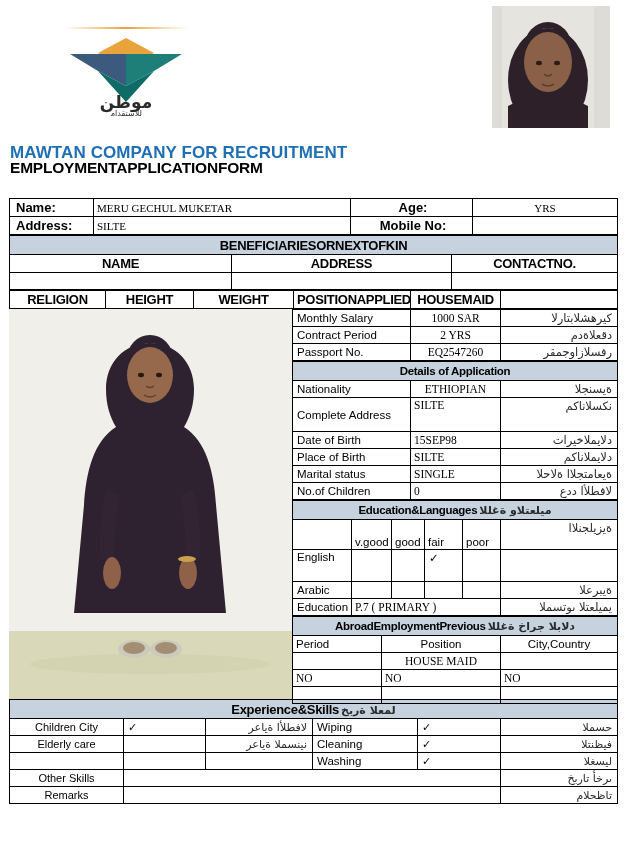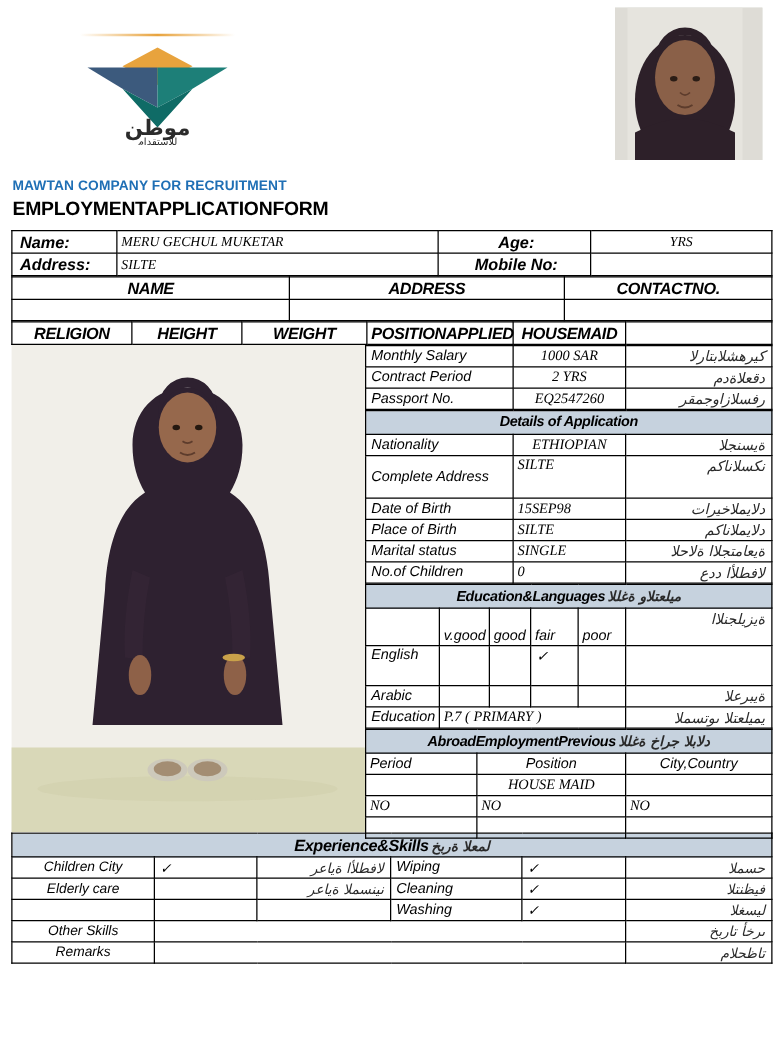--- a/index.html
+++ b/index.html
@@ -3,26 +3,26 @@
 <meta charset="utf-8">
 <style>
   html,body{margin:0;padding:0;background:#fff;}
   body{width:626px;height:841px;font-family:"Liberation Sans",sans-serif;color:#000;overflow:hidden;position:relative;}
 
   
   .header{position:relative;height:180px;padding-left:32px;}
   .logo{position:absolute;left:62px;top:24px;width:128px;height:92px;}
   .logo svg{display:block;}
   .photo-head{position:absolute;left:492px;top:6px;width:118px;height:122px;overflow:hidden;background:#d9d9d4;}
-  .company-line{position:absolute;left:10px;top:143px;font-size:11px;font-weight:bold;color:#1f6fb5;letter-spacing:.1px;}
+  .company-line{position:absolute;left:10px;top:143px;font-size:17px;font-weight:bold;color:#1f6fb5;letter-spacing:.1px;}
   .form-title{position:absolute;left:10px;top:159px;font-size:15.5px;font-weight:bold;color:#000;letter-spacing:-.2px;}
 
   
   table{border-collapse:collapse;table-layout:fixed;}
-  .sheet{position:absolute;left:9px;top:184px;width:608px;font-style:italic;}
+  .sheet{position:absolute;left:9px;top:198px;width:608px;}
   td{border:1px solid #000;font-size:11px;padding:1px 3px;vertical-align:middle;height:17px;box-sizing:border-box;}
   .band{background:#c6d2de;text-align:center;font-weight:bold;font-size:13px;letter-spacing:-.3px;height:19px;}
   .ctr{text-align:center;}
   .lbl{font-weight:bold;font-size:13px;padding-left:6px;}
   .serif{font-family:"Liberation Serif",serif;font-size:11px;}
   .hdr{font-weight:bold;font-size:13px;text-align:center;letter-spacing:-.3px;}
   .ar{direction:rtl;text-align:right;font-size:11px;padding-right:5px;color:#2a2a2a;font-family:"DejaVu Sans",sans-serif;}
   .chk{text-align:left;padding-left:4px;font-size:11px;}
 
   
@@ -101,20 +101,23 @@
     </tbody>
   </table>
 
   <table style="width:608px">
     <colgroup>
         <col style="width:222px">
         <col style="width:220px">
         <col style="width:166px">
       </colgroup>
     <tbody>
+      <tr>
+        <td colspan="3" class="band">BENEFICIARIESORNEXTOFKIN</td>
+      </tr>
       <tr>
         <td class="hdr">NAME</td>
         <td class="hdr">ADDRESS</td>
         <td class="hdr">CONTACTNO.</td>
       </tr>
       <tr>
         <td></td>
         <td></td>
         <td></td>
       </tr>

